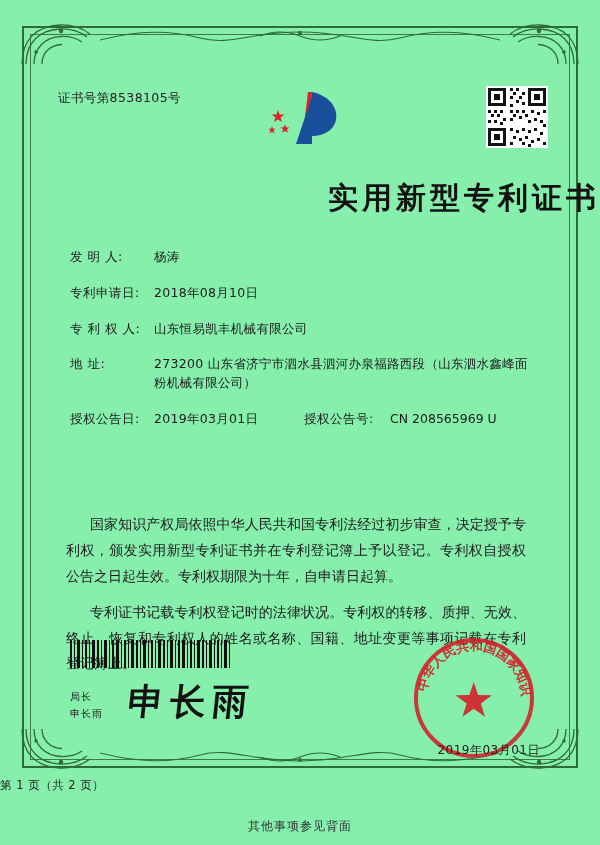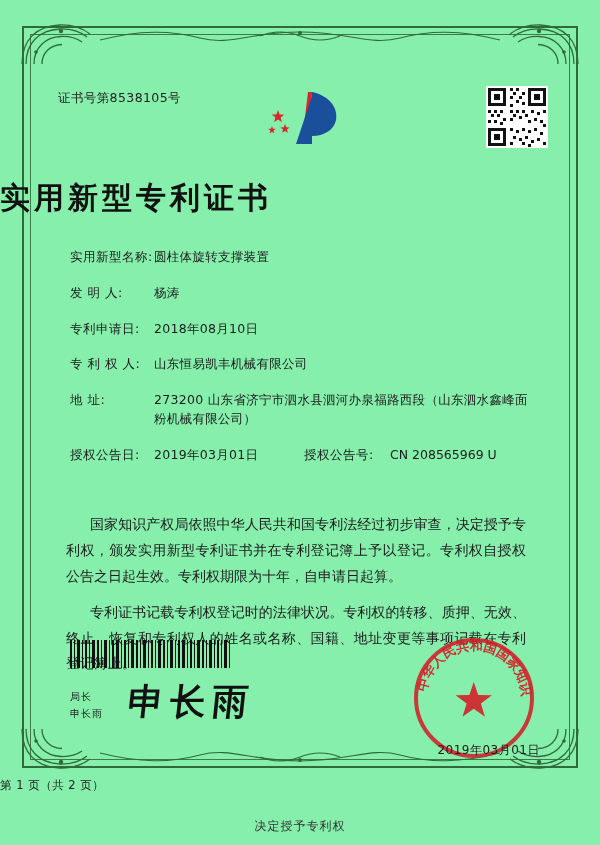--- a/index.html
+++ b/index.html
@@ -91,21 +91,21 @@
     background: #fff;
   }
   .qr svg { display: block; }
 
   
   .title {
     position: absolute;
     left: 0;
     right: 0;
     top: 178px;
-    text-align: left;
+    text-align: right;
     font-family: "DejaVu Serif", "Liberation Serif", serif;
     font-size: 30px;
     font-weight: bold;
     letter-spacing: 4px;
     color: #111;
   }
 
   
   .fields {
     position: absolute;
@@ -363,24 +363,20 @@
           <rect x="36" y="56" width="3" height="3"></rect>
           <rect x="42" y="58" width="3" height="3"></rect>
       </g>
     </svg>
   </div>
 
   <div class="title">实用新型专利证书</div>
 
   <div class="fields">
     <div class="field">
-      <span class="lbl">实用新型名称:</span>
-      <span class="val">圆柱体旋转支撑装置</span>
-    </div>
-    <div class="field">
       <span class="lbl">发 明 人:</span>
       <span class="val">杨涛</span>
     </div>
     <div class="field">
       <span class="lbl">专利申请日:</span>
       <span class="val">2018年08月10日</span>
     </div>
     <div class="field">
       <span class="lbl">专 利 权 人:</span>
       <span class="val">山东恒易凯丰机械有限公司</span>
@@ -468,15 +464,15 @@
         <path d="M64 34 l5.2 15.4 16.2 .2 -13 9.7 4.8 15.5 -13.2 -9.2 -13.2 9.2 4.8 -15.5 -13 -9.7 16.2 -.2z" transform="translate(0,14) scale(0.85) translate(11,6)"></path>
       </g>
       <text font-family="DejaVu Sans, sans-serif" font-size="13" fill="#d4202a" opacity="0.92" font-weight="bold">
         <textPath href="#sealArc" startOffset="4%">中华人民共和国国家知识产权局</textPath>
       </text>
     </svg>
   </div>
   <div class="seal-date">2019年03月01日</div>
 
   <div class="page-no">第 1 页（共 2 页）</div>
-  <div class="footnote">决定授予专利权</div>
+  <div class="footnote">其他事项参见背面</div>
 
 </div>
 
 </body></html>

